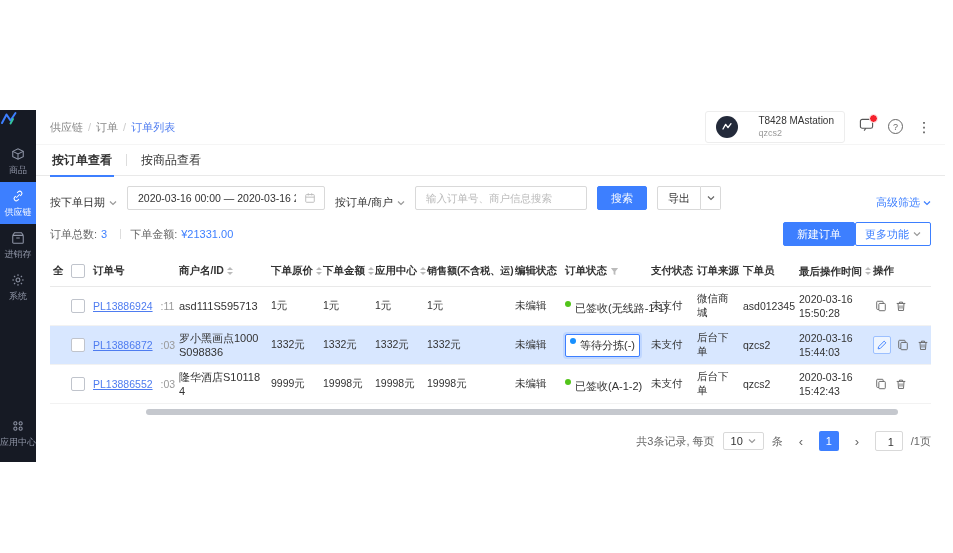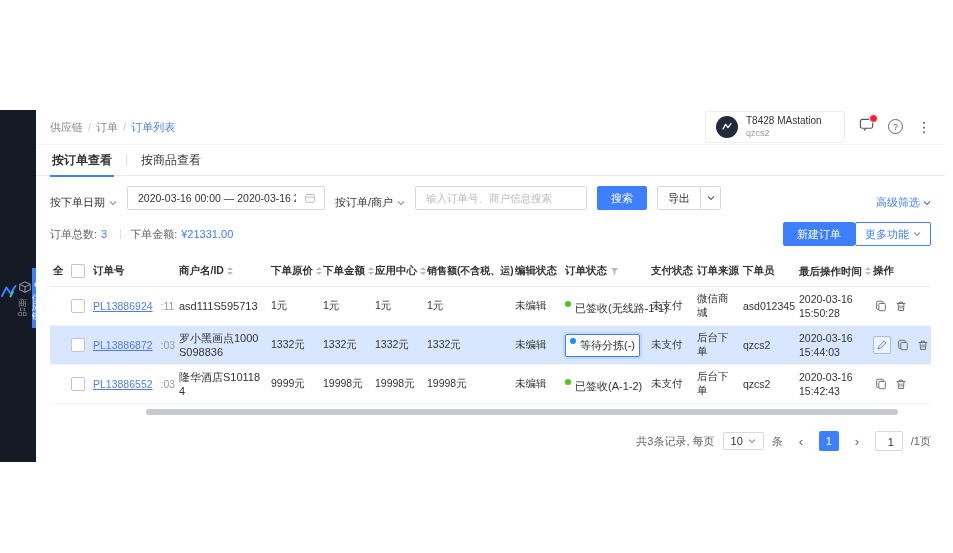--- a/index.html
+++ b/index.html
@@ -1,38 +1,38 @@
 <!DOCTYPE html>
 <html style="--primary: #3d7fff; --link: #4e7cf0; --selected-row: #d8e7ff; --danger: #f5222d;"><head>
 <meta charset="utf-8">
 <style>
   html,body{margin:0;padding:0;background:#fff;}
   .canvas{position:relative;width:953px;height:553px;background:#fff;overflow:hidden;
           font-family:"Liberation Sans",sans-serif;color:#333;}
   .app{position:absolute;left:0;top:110px;width:945px;height:352px;display:flex;}
 
   
-  .sidebar{width:36px;background:#161a24;display:flex;flex-direction:row;align-items:center;
-           padding-top:24px;flex-shrink:0;}
+  .sidebar{width:36px;background:#161a24;display:flex;flex-direction:column;
+           padding-top:0;flex-shrink:0;}
   .logo{margin-bottom:12px;display:flex;}
   .side-item{width:100%;padding:7px 0;display:flex;flex-direction:column;align-items:center;gap:3px;
              color:#8f95a6;font-size:9px;cursor:pointer;line-height:1;}
   .side-item.active{background:var(--primary,#3d7fff);color:#fff;}
   .side-item svg{width:14px;height:14px;}
   .side-bottom{margin-top:auto;margin-bottom:8px;}
 
   
   .main{flex:1;display:flex;flex-direction:column;background:#fff;min-width:0;}
   .topbar{height:34px;display:flex;align-items:center;padding:0 14px;border-bottom:1px solid #f5f5f5;}
   .breadcrumb{font-size:11px;color:#888;display:flex;align-items:center;}
   .breadcrumb .sep{margin:0 5px;color:#ccc;}
   .breadcrumb .current{color:var(--link,#4e7cf0);}
   .top-right{margin-left:auto;display:flex;align-items:center;gap:14px;}
   .user-chip{display:flex;align-items:center;gap:8px;border:1px solid #ededed;border-radius:3px;
-             padding:3px 10px;min-width:118px;cursor:pointer;}
+             padding:3px 10px;min-width:118px;cursor:pointer;justify-content:space-between;}
   .avatar{width:22px;height:22px;border-radius:50%;background:#232a3a;display:flex;align-items:center;
           justify-content:center;flex-shrink:0;}
   .user-name{font-size:10px;color:#333;line-height:1.25;}
   .user-sub{font-size:9px;color:#999;line-height:1.2;}
   .icon-btn{color:#555;position:relative;cursor:pointer;display:flex;align-items:center;}
   .badge-dot{position:absolute;top:-3px;right:-4px;width:7px;height:7px;background:var(--danger,#f5222d);
              border-radius:50%;border:1px solid #fff;}
   .q-circle{width:13px;height:13px;border:1px solid #666;border-radius:50%;font-size:9px;display:flex;
             align-items:center;justify-content:center;color:#666;}
   .dots{font-size:14px;color:#444;line-height:1;}

